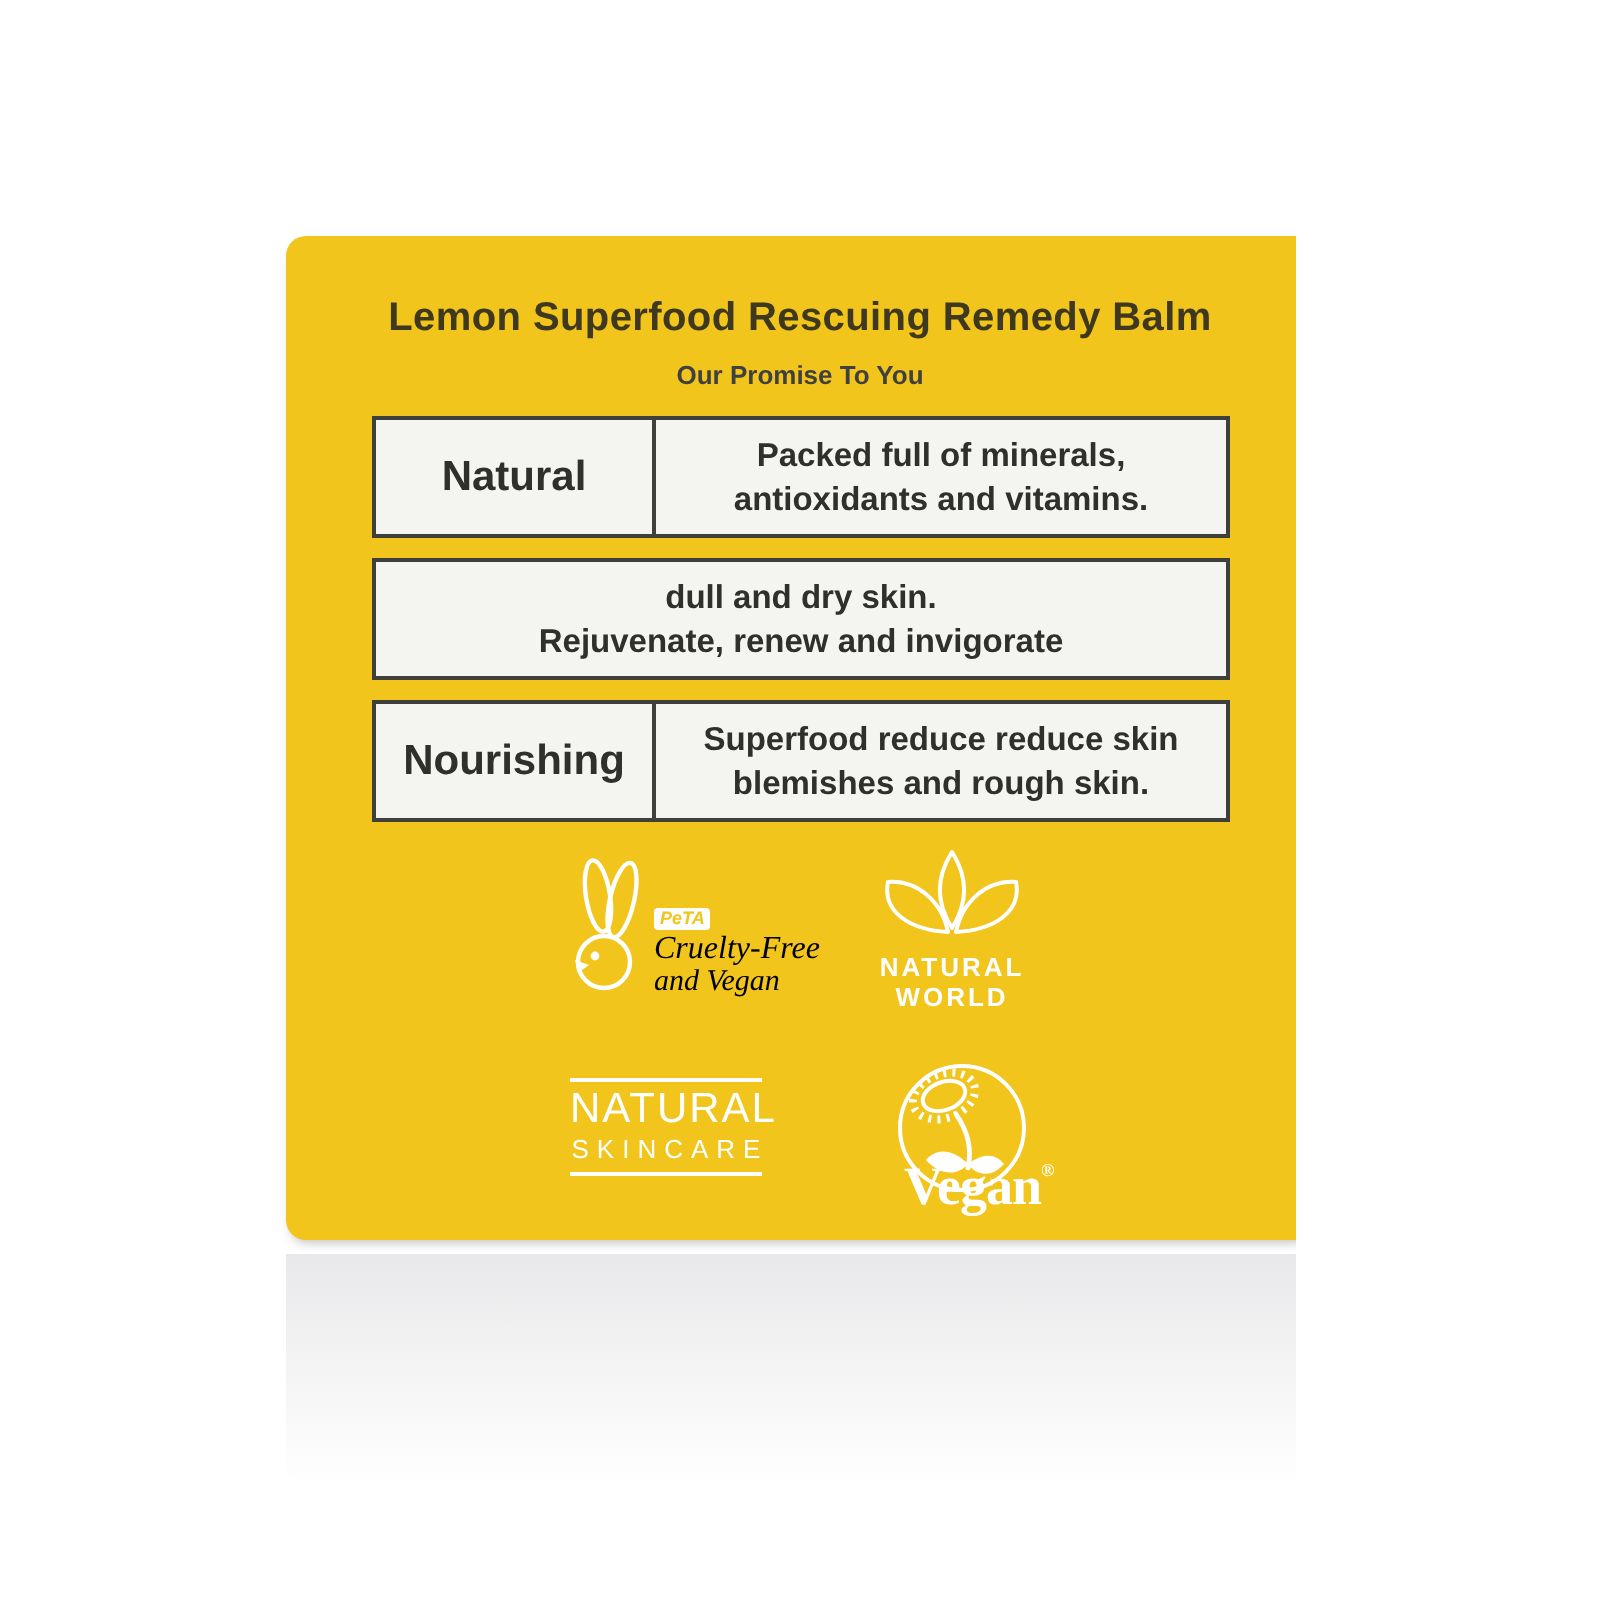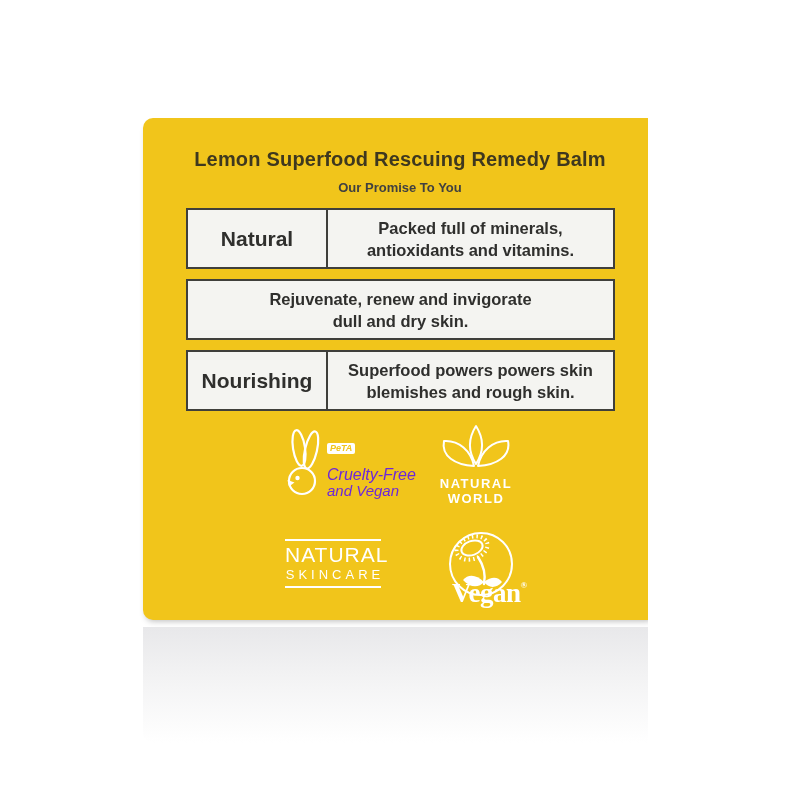--- a/index.html
+++ b/index.html
@@ -27,23 +27,23 @@
          font-size:16.5px;font-weight:700;color:#2F2F2D;line-height:22px;
          text-align:left;white-space:nowrap;}
 
   
   .peta{position:absolute;left:142px;top:310px;display:flex;align-items:flex-end;}
   .peta svg{display:block;}
   .peta-text{margin-left:4px;padding-bottom:1px;display:flex;flex-direction:column;
              align-items:flex-start;}
   .peta-badge{display:inline-block;background:#ffffff;color:#F1C51B;
               font-size:9px;font-weight:700;font-style:italic;
-              padding:0 3px;border-radius:2px;line-height:11px;margin-bottom:13px;}
-  .peta-line{font-family:Liberation Sans, sans-serif;font-style:italic;
-             color:#6d28d9;font-size:16px;line-height:16px;}
+              padding:0 3px;border-radius:2px;line-height:11px;margin-bottom:2px;}
+  .peta-line{font-family:Liberation Serif, serif;font-style:italic;
+             color:#000000;font-size:16px;line-height:16px;}
   .peta-line.second{font-size:15px;line-height:16px;}
 
   
   .nworld{position:absolute;left:283px;top:306px;width:100px;text-align:center;color:#ffffff;}
   .nworld svg{display:block;margin:0 auto;}
   .nw-line{font-size:13px;font-weight:700;letter-spacing:1.5px;line-height:15px;}
 
   
   .nskin{position:absolute;left:142px;top:421px;width:96px;text-align:center;color:#ffffff;}
   .ns-rule{height:2px;background:#ffffff;}
@@ -79,29 +79,29 @@
       <div class="trow">
         <div class="tlabel">Natural</div>
         <div class="tdesc">
           <div>Packed full of minerals,</div>
           <div>antioxidants and vitamins.</div>
         </div>
       </div>
 
       <div class="trow">
         <div class="tdesc">
+          <div>dull and dry skin.</div>
           <div>Rejuvenate, renew and invigorate</div>
-          <div>dull and dry skin.</div>
         </div>
       </div>
 
       <div class="trow">
         <div class="tlabel">Nourishing</div>
         <div class="tdesc">
-          <div>Superfood powers powers skin</div>
+          <div>Superfood reduce reduce skin</div>
           <div>blemishes and rough skin.</div>
         </div>
       </div>
 
     </div>
 
     <div class="peta">
       <svg width="38" height="72" viewBox="0 0 38 72">
         <g fill="none" stroke="#ffffff" stroke-width="2.2" stroke-linecap="round">
           <ellipse cx="14" cy="20" rx="6" ry="18" transform="rotate(-9 14 20)"></ellipse>

